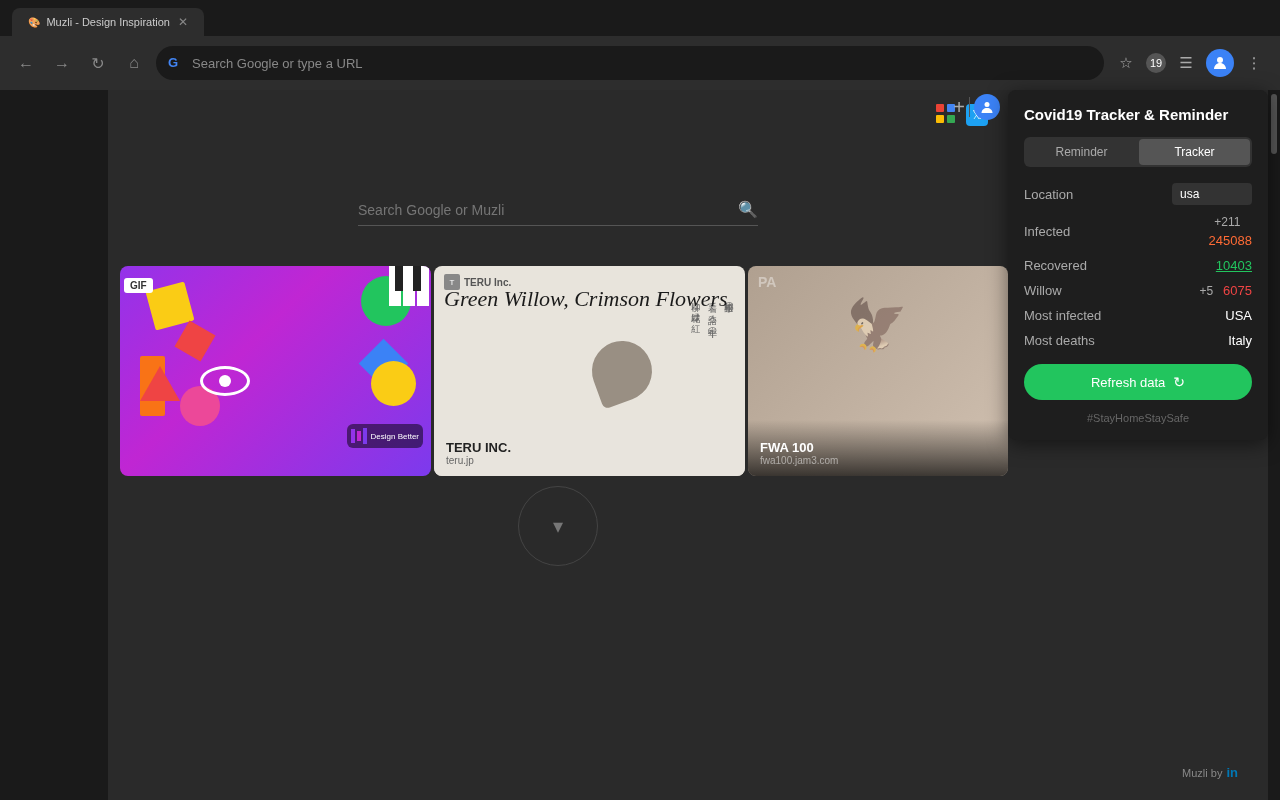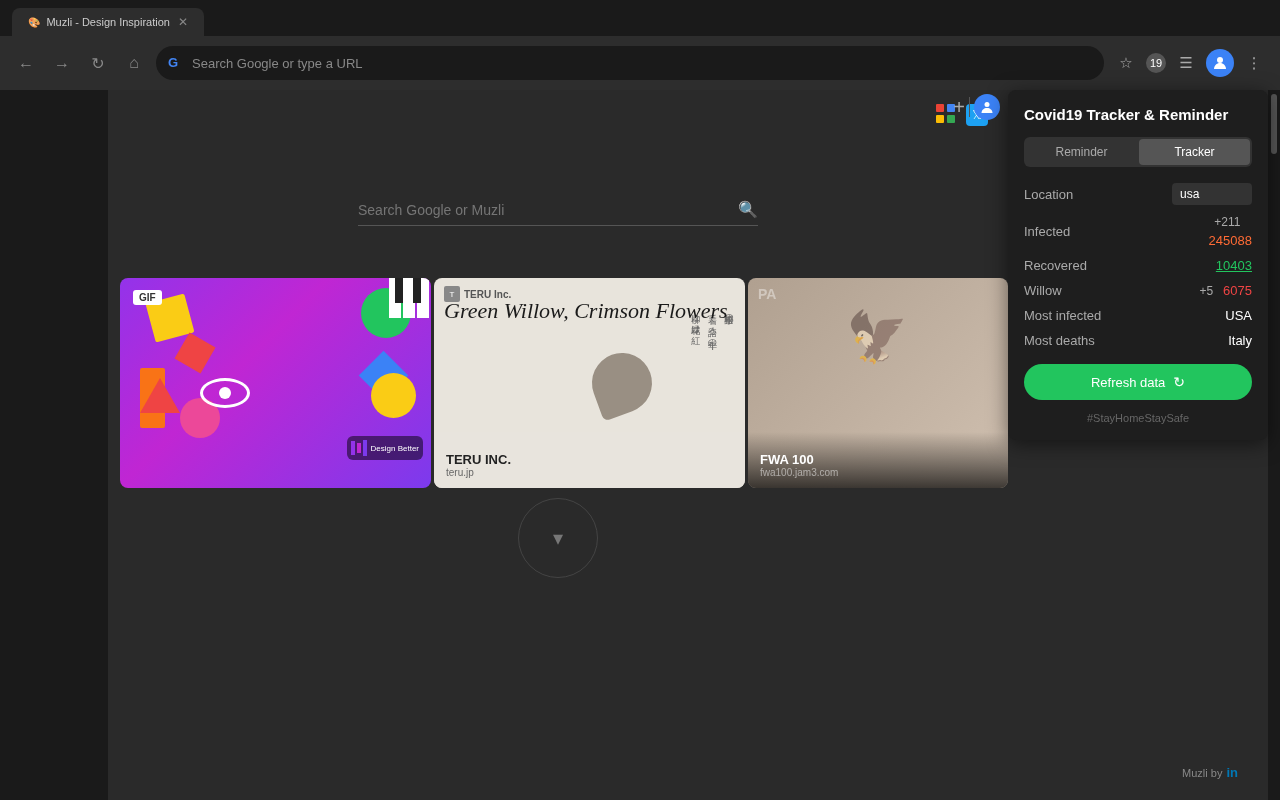--- a/index.html
+++ b/index.html
@@ -155,21 +155,21 @@
       top: 90px; left: 108px; right: 12px; bottom: 0;
       background: #2a2a2a;
       overflow: hidden;
     }
 
     
     .search-area {
       display: flex;
       justify-content: center;
       padding-top: 60px;
-      margin-bottom: 52px;
+      margin-bottom: 40px;
     }
 
     .search-box {
       width: 400px;
       display: flex;
       flex-direction: column;
       align-items: center;
     }
 
     .search-input-row {
@@ -216,21 +216,21 @@
     .card:last-child { margin-right: 0; }
 
     
     .card-1 {
       background: linear-gradient(135deg, #9333ea 0%, #c026d3 40%, #7c3aed 100%);
       position: relative;
     }
 
     .gif-badge {
       position: absolute;
-      top: 12px; left: 13px;
+      top: 12px; left: 4px;
       background: white;
       color: #333;
       font-size: 10px;
       font-weight: bold;
       padding: 2px 6px;
       border-radius: 3px;
     }
 
     .card-footer {
       position: absolute;

